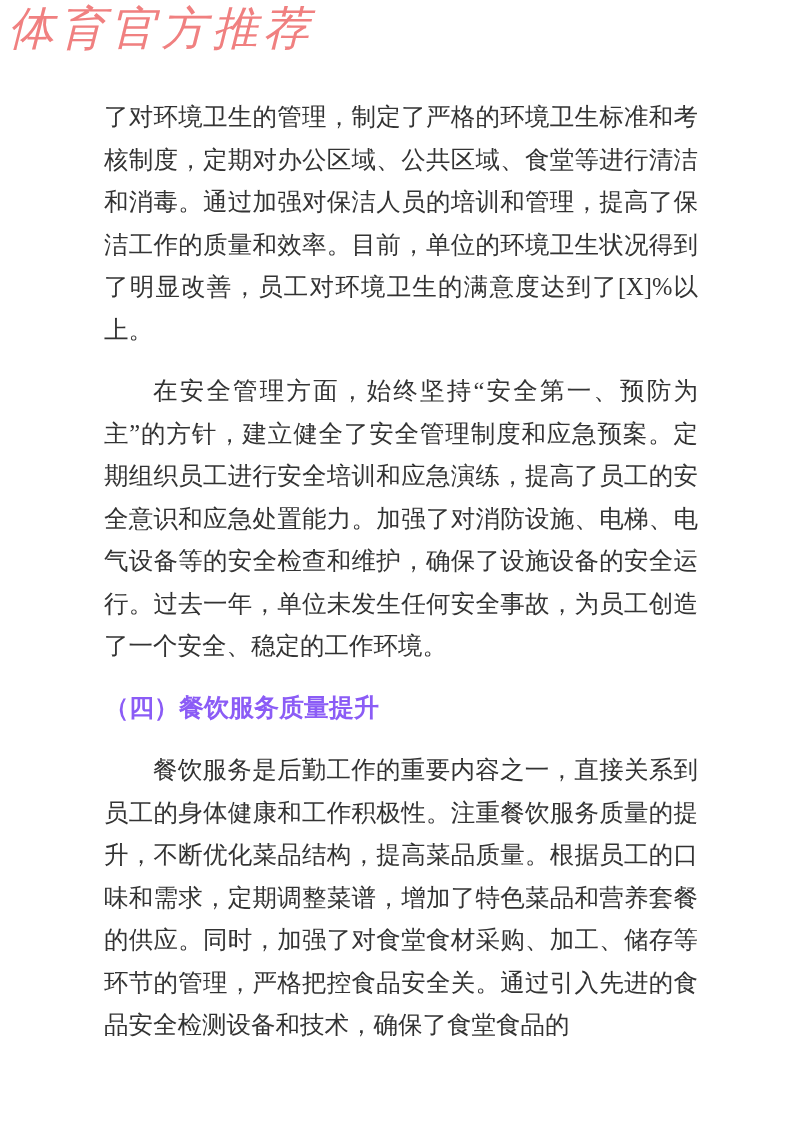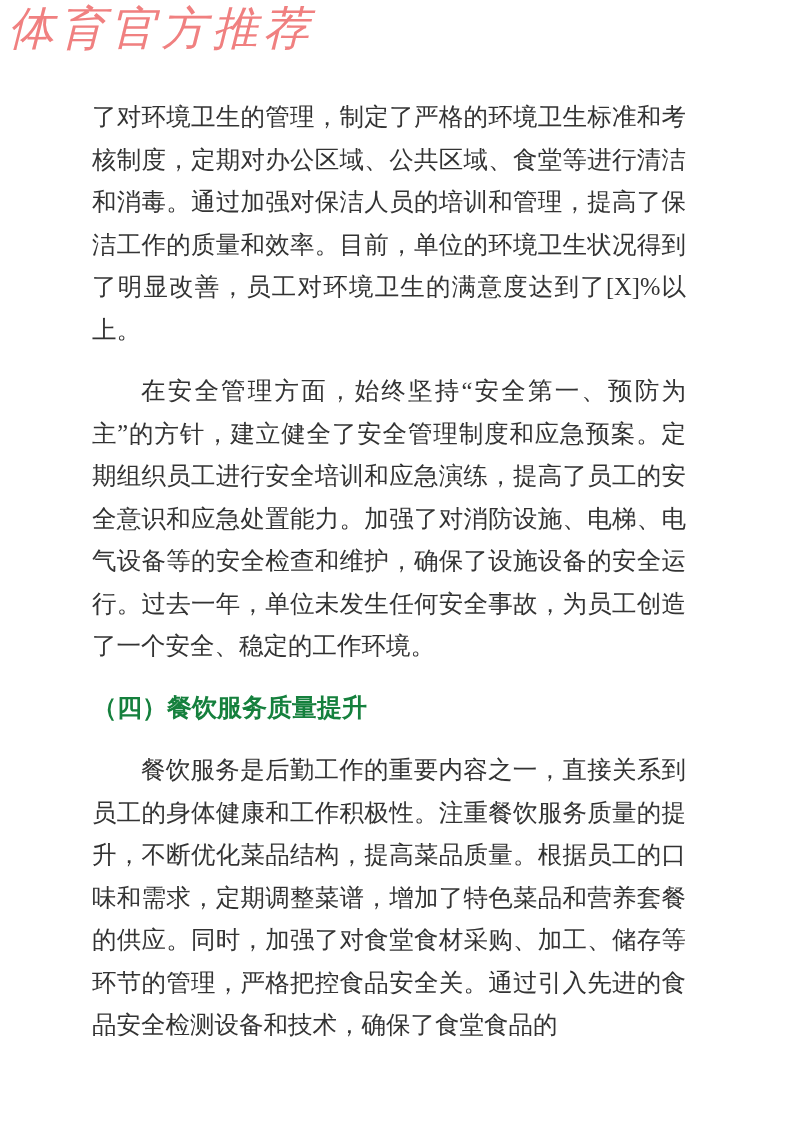--- a/index.html
+++ b/index.html
@@ -26,41 +26,41 @@
     font-size: 46px;
     line-height: 58px;
     color: #f08080;
     letter-spacing: 5px;
     white-space: nowrap;
     font-weight: 400;
     font-style: italic;
   }
   .content {
     position: absolute;
-    left: 92px;
+    left: 104px;
     top: 96px;
     width: 594px;
     color: #333333;
   }
   .para {
     font-size: 24.5px;
     line-height: 42.5px;
     text-align: justify;
     text-justify: inter-ideograph;
     margin: 0 0 19px 0;
     word-break: break-all;
   }
   .indent {
     text-indent: 2em;
   }
   .heading {
     font-size: 25px;
     line-height: 42.5px;
     font-weight: bold;
-    color: #15803d;
+    color: #8b5cf6;
     margin: 2px 0 20px 0;
   }
 </style>
 </head>
 <body>
 
 <div class="page">
 
   <div class="watermark">体育官方推荐</div>
 

